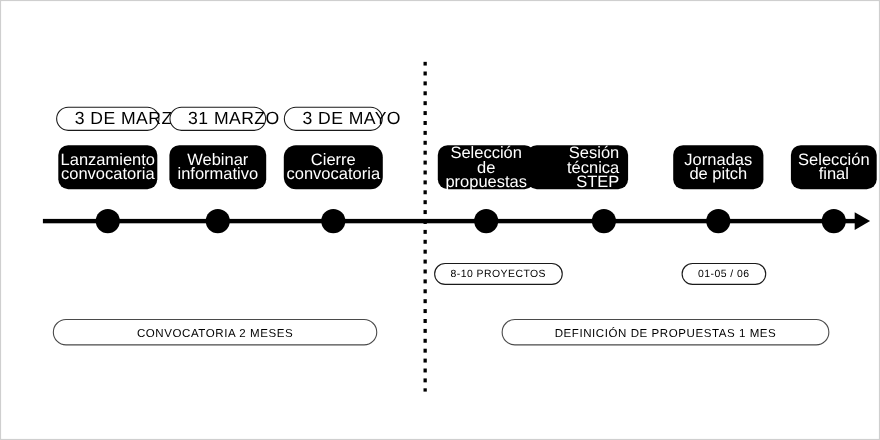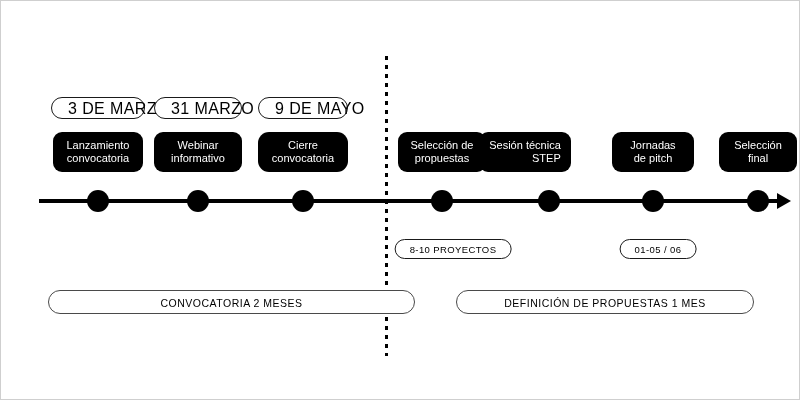--- a/index.html
+++ b/index.html
@@ -89,21 +89,21 @@
     top: 131px;
     height: 40px;
     transform: translateX(-50%);
     background: #000000;
     color: #ffffff;
     border-radius: 9px;
     display: flex;
     align-items: center;
     justify-content: center;
     text-align: center;
-    font-size: 11px;
+    font-size: 15px;
     line-height: 13px;
     padding: 6px 8px;
     box-sizing: border-box;
     white-space: pre-line;
   }
 
   
   .note-pill {
     position: absolute;
     height: 20px;
@@ -151,37 +151,37 @@
 
   <div id="nodes-layer">
       <div class="date-pill" style="left: 97px; width: 94px;">3 DE MARZO</div>
       <div class="milestone-box" style="left: 97px; width: 90px;">Lanzamiento
 convocatoria</div>
       <div class="node-dot" style="left: 97px;"></div>
       <div class="date-pill" style="left: 197px; width: 88px;">31 MARZO</div>
       <div class="milestone-box" style="left: 197px; width: 88px;">Webinar
 informativo</div>
       <div class="node-dot" style="left: 197px;"></div>
-      <div class="date-pill" style="left: 302px; width: 90px;">9 DE MAYO</div>
+      <div class="date-pill" style="left: 302px; width: 90px;">3 DE MAYO</div>
       <div class="milestone-box" style="left: 302px; width: 90px; border-radius: 11px;">Cierre
 convocatoria</div>
       <div class="node-dot" style="left: 302px;"></div>
       <div class="milestone-box" style="left: 441px; width: 88px;">Selección de
 propuestas</div>
       <div class="node-dot" style="left: 441px;"></div>
       <div class="note-pill" style="left: 452px; top: 218px;">8-10 PROYECTOS</div>
       <div class="milestone-box" style="left: 524px; width: 92px; text-align: right;">Sesión técnica
 STEP</div>
       <div class="node-dot" style="left: 548px;"></div>
       <div class="milestone-box" style="left: 652px; width: 82px;">Jornadas
 de pitch</div>
       <div class="node-dot" style="left: 652px;"></div>
       <div class="note-pill" style="left: 657px; top: 218px;">01-05 / 06</div>
       <div class="milestone-box" style="left: 757px; width: 78px;">Selección
 final</div>
       <div class="node-dot" style="left: 757px;"></div>
     </div>
   <div id="phases-layer">
-      <div class="phase-bar" style="left: 47px; width: 367px;">CONVOCATORIA 2 MESES</div>
+      <div class="phase-bar" style="left: 47px; width: 295px;">CONVOCATORIA 2 MESES</div>
       <div class="phase-bar" style="left: 455px; width: 298px;">DEFINICIÓN DE PROPUESTAS 1 MES</div>
     </div>
 
 </div>
 
 </body></html>

